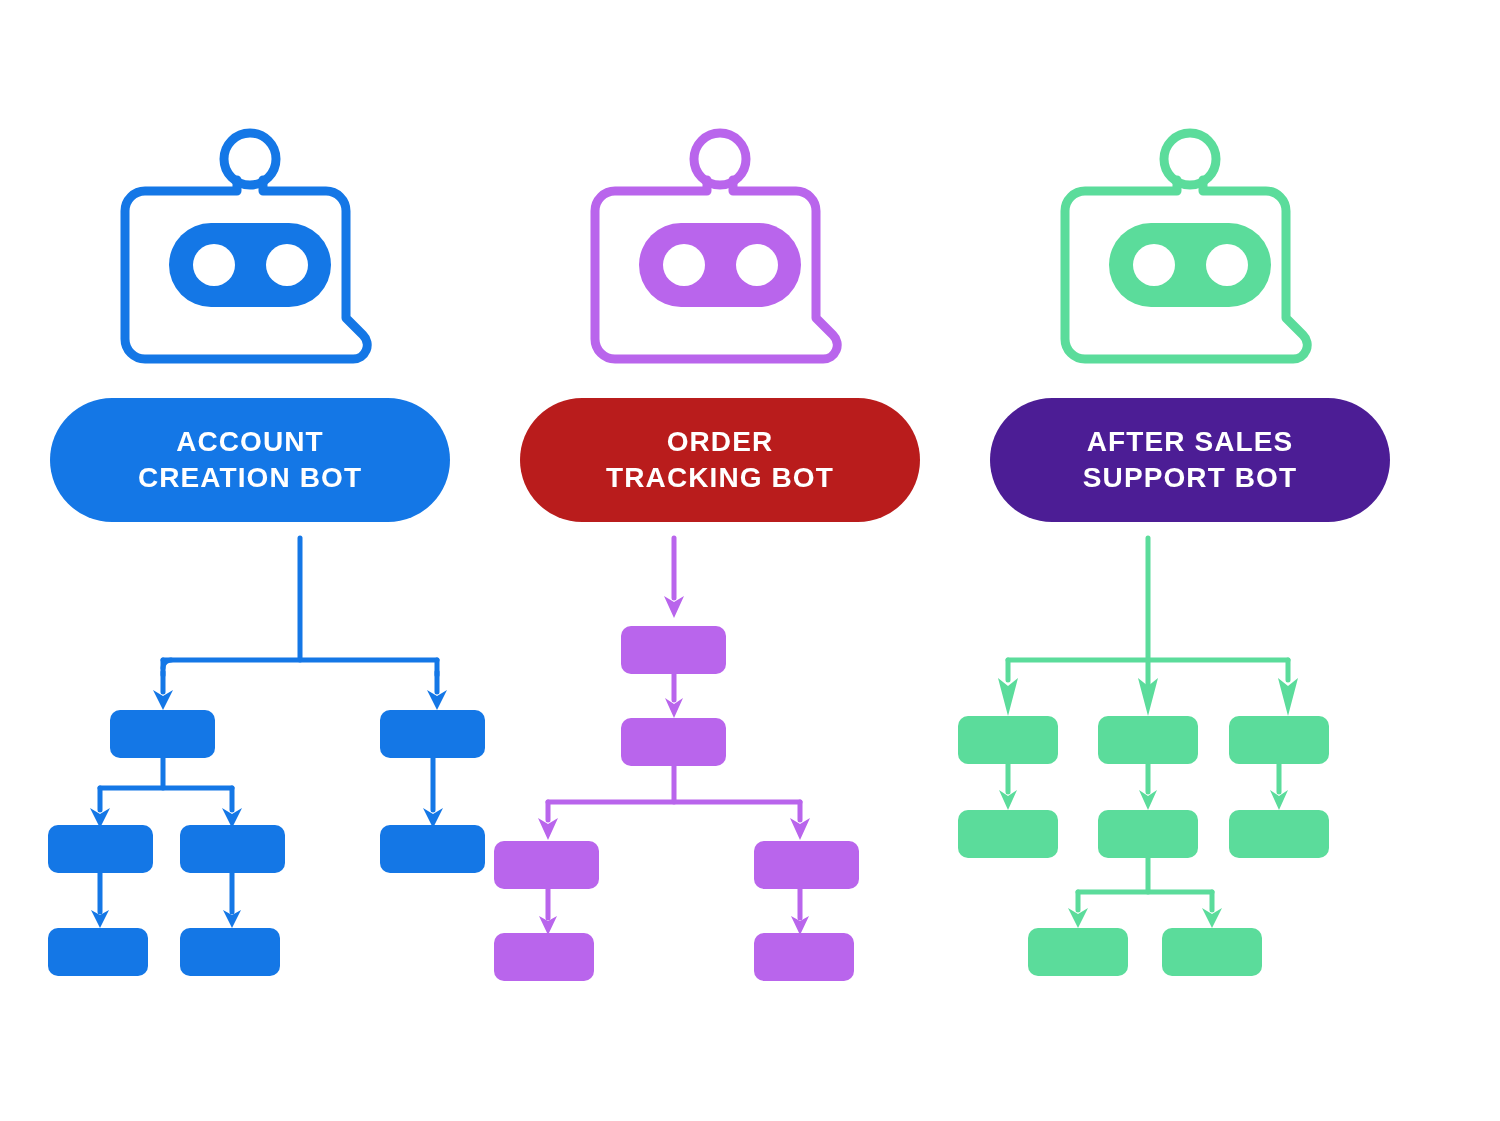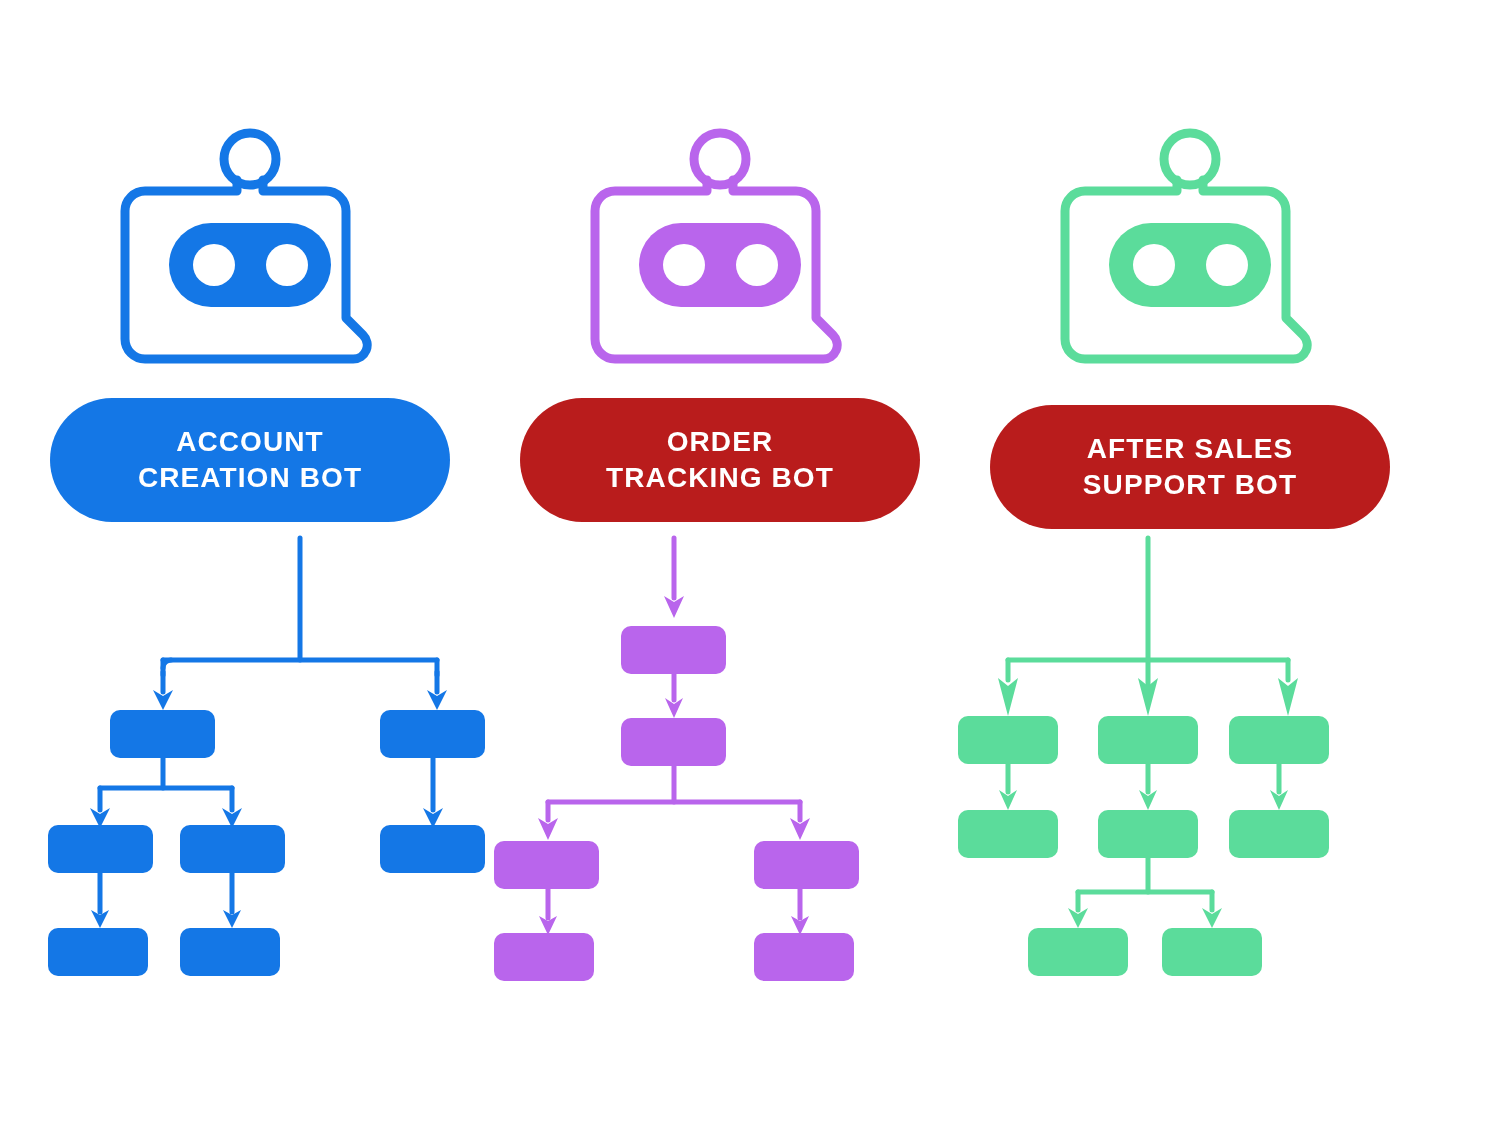--- a/index.html
+++ b/index.html
@@ -229,21 +229,21 @@
                    L229 190
                    L229 83 A20 20 0 0 0 209 63
                    L159 63 L146 63 L146 52"></path>
         </g>
         <rect x="52" y="95" width="162" height="84" rx="42" fill="#5BDC9B"></rect>
         <circle cx="97" cy="137" r="21" fill="#ffffff"></circle>
         <circle cx="170" cy="137" r="21" fill="#ffffff"></circle>
       </svg>
     </div>
 
-    <div class="pill" style="background:#b91c1c;margin-top:7px;">
+    <div class="pill" style="background:#4c1d95;">
       <span class="pill-label">AFTER SALES
 SUPPORT BOT</span>
     </div>
 
     <div class="tree">
       <svg viewBox="0 0 500 520" xmlns="http://www.w3.org/2000/svg">
         <g stroke="#5BDC9B" fill="none" stroke-width="5" stroke-linecap="round" stroke-linejoin="round">
 
           <path d="M208 18 L208 178"></path>
 

